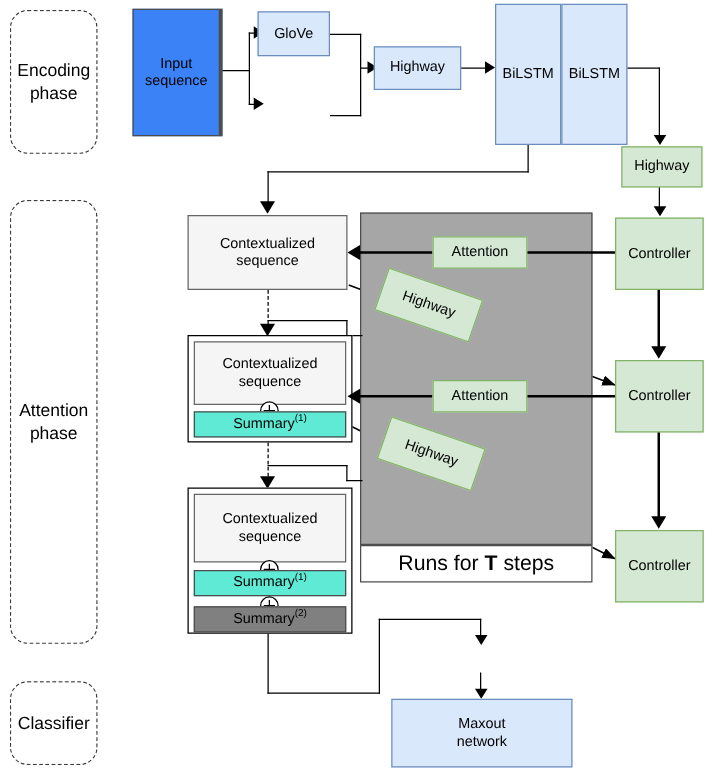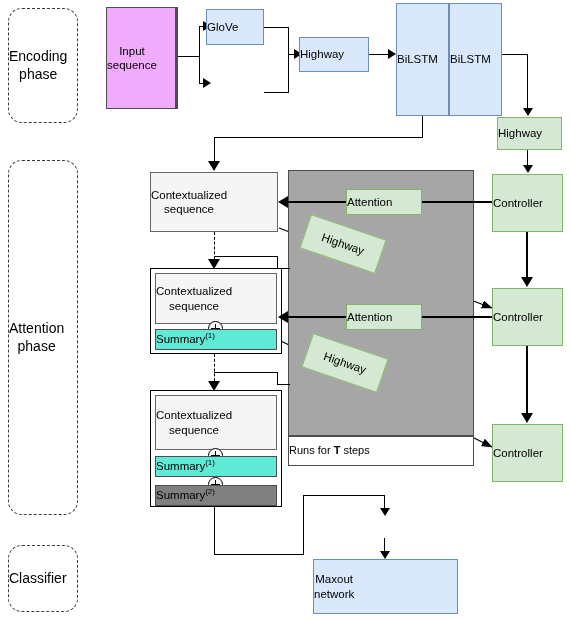--- a/index.html
+++ b/index.html
@@ -12,39 +12,39 @@
     width:570px;
     height:620px;
     background:#ffffff;
     overflow:hidden;
   }
   .box{
     position:absolute;
     box-sizing:border-box;
     display:flex;
     align-items:center;
-    justify-content:flex-start;
+    justify-content:center;
     text-align:center;
     font-size:11.5px;
     color:#000000;
     line-height:1.25;
     white-space:pre-line;
   }
   
   .phase{
     border:1.4px dashed #3b3b3b;
     border-radius:14px;
     background:#ffffff;
     font-size:14px;
   }
   
   .blue{background:#dae8fc;border:1px solid #6c8ebf;}
   .green{background:#d5e8d4;border:1px solid #82b366;}
   .grayplate{background:#f5f5f5;border:1px solid #666666;}
-  .grayplate-thick{background:#f0abfc;border:1px solid #4d4d4d;border-right-width:3px;}
+  .grayplate-thick{background:#3b82f6;border:1px solid #4d4d4d;border-right-width:3px;}
   .bigGray{background:#a6a6a6;border:1px solid #4d4d4d;}
   .whiteStrip{background:#ffffff;border:1px solid #4d4d4d;}
   .sumLight{background:#5eead4;border:1px solid #4d4d4d;}
   .sumDark{background:#808080;border:1px solid #4d4d4d;}
   .sumDarkest{background:#595959;border:1px solid #4d4d4d;color:#000;}
   .stackFrame{background:#ffffff;border:1.6px solid #000000;}
   
   .ln{position:absolute;background:#000000;}
   .hline{height:1.3px;}
   .vline{width:1.3px;}
@@ -159,21 +159,21 @@
 
   <div class="ln vline" style="left:527px;top:150px;height:18px;"></div>
   <div class="arrow ar-down" style="left:523px;top:165px;"></div>
 
   <div class="ln vline" style="left:422px;top:116px;height:22px;"></div>
   <div class="ln hline" style="left:214px;top:137px;width:209px;"></div>
   <div class="ln vline" style="left:214px;top:137px;height:28px;"></div>
   <div class="arrow ar-down-thick" style="left:208px;top:161px;"></div>
 
   <div class="box bigGray" style="left:288px;top:170px;width:186px;height:266px;"></div>
-  <div class="box whiteStrip" style="left:288px;top:436px;width:186px;height:30px;font-size:11px;">
+  <div class="box whiteStrip" style="left:288px;top:436px;width:186px;height:30px;font-size:17px;">
     <span><span>Runs for </span><b>T</b><span> steps</span></span>
   </div>
 
   <div class="box grayplate" style="left:150px;top:172px;width:128px;height:60px;">
     <span>Contextualized
 sequence</span>
   </div>
 
   <div class="dash-v" style="left:214px;top:232px;height:32px;"></div>
   <div class="arrow ar-down-thick" style="left:208px;top:259px;"></div>

